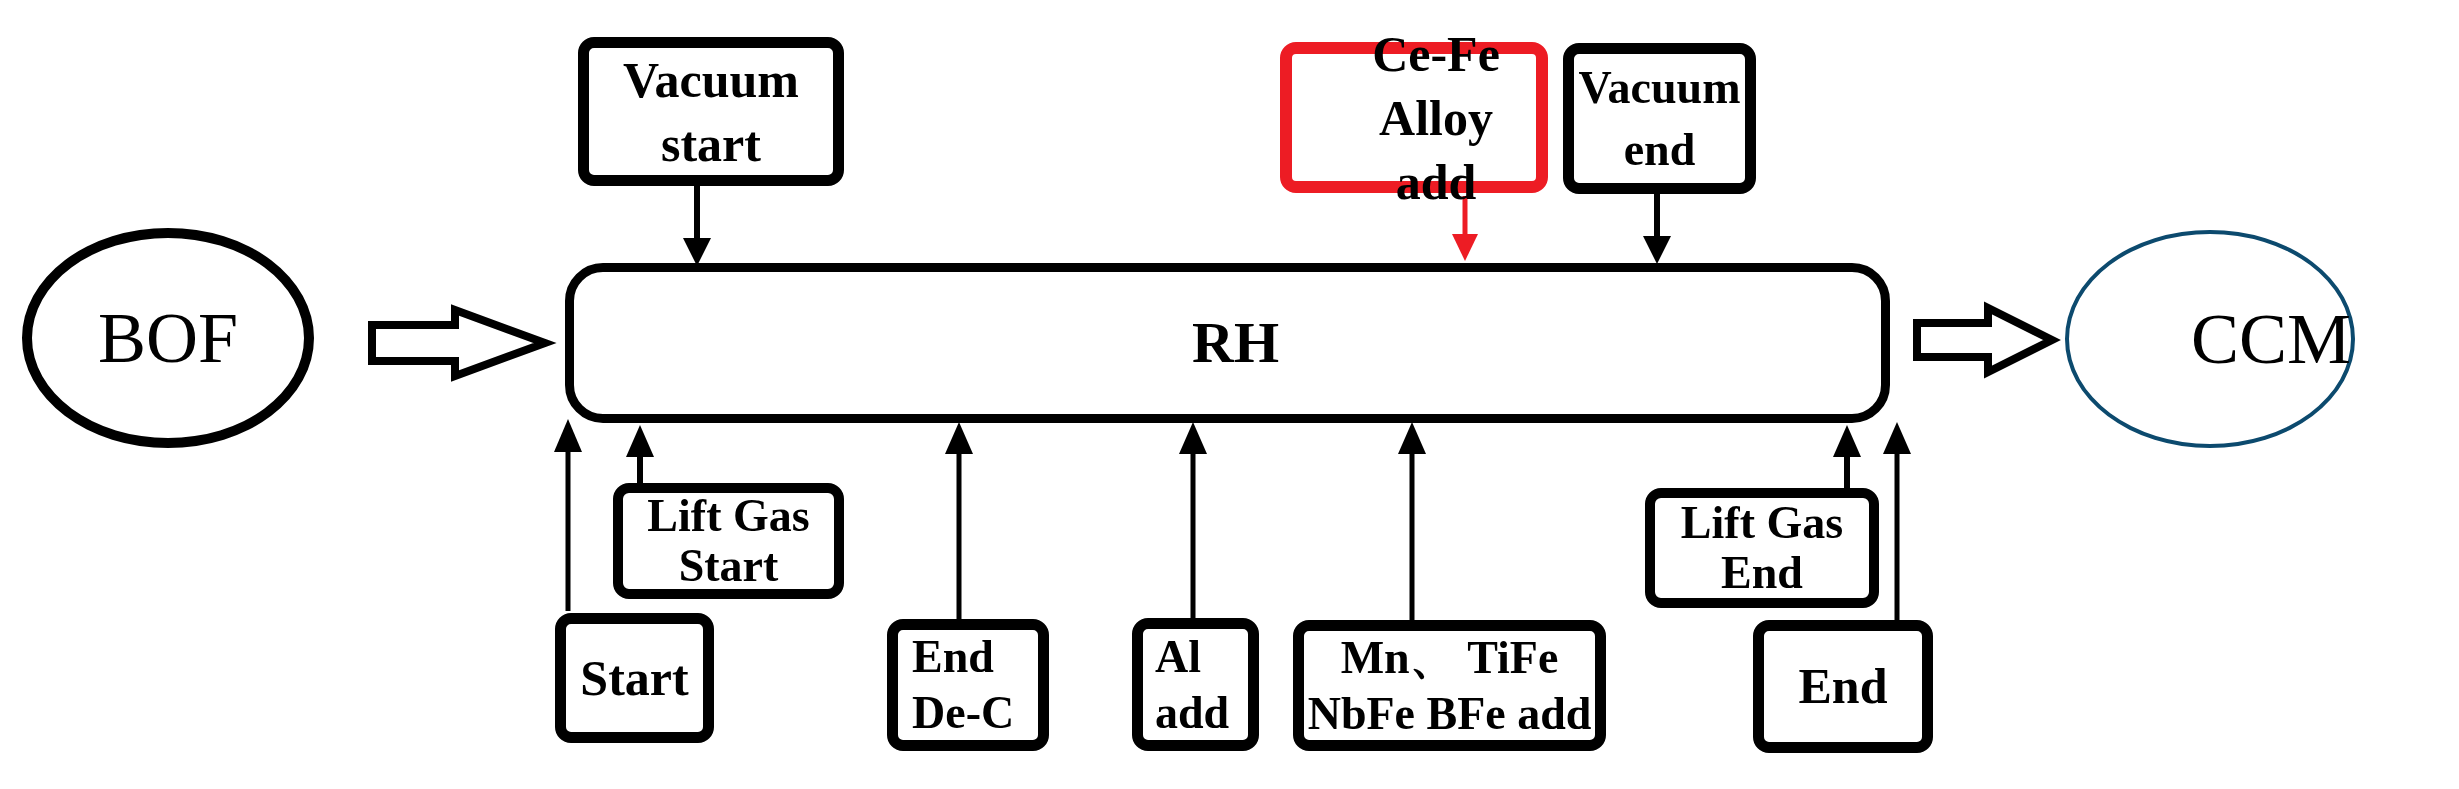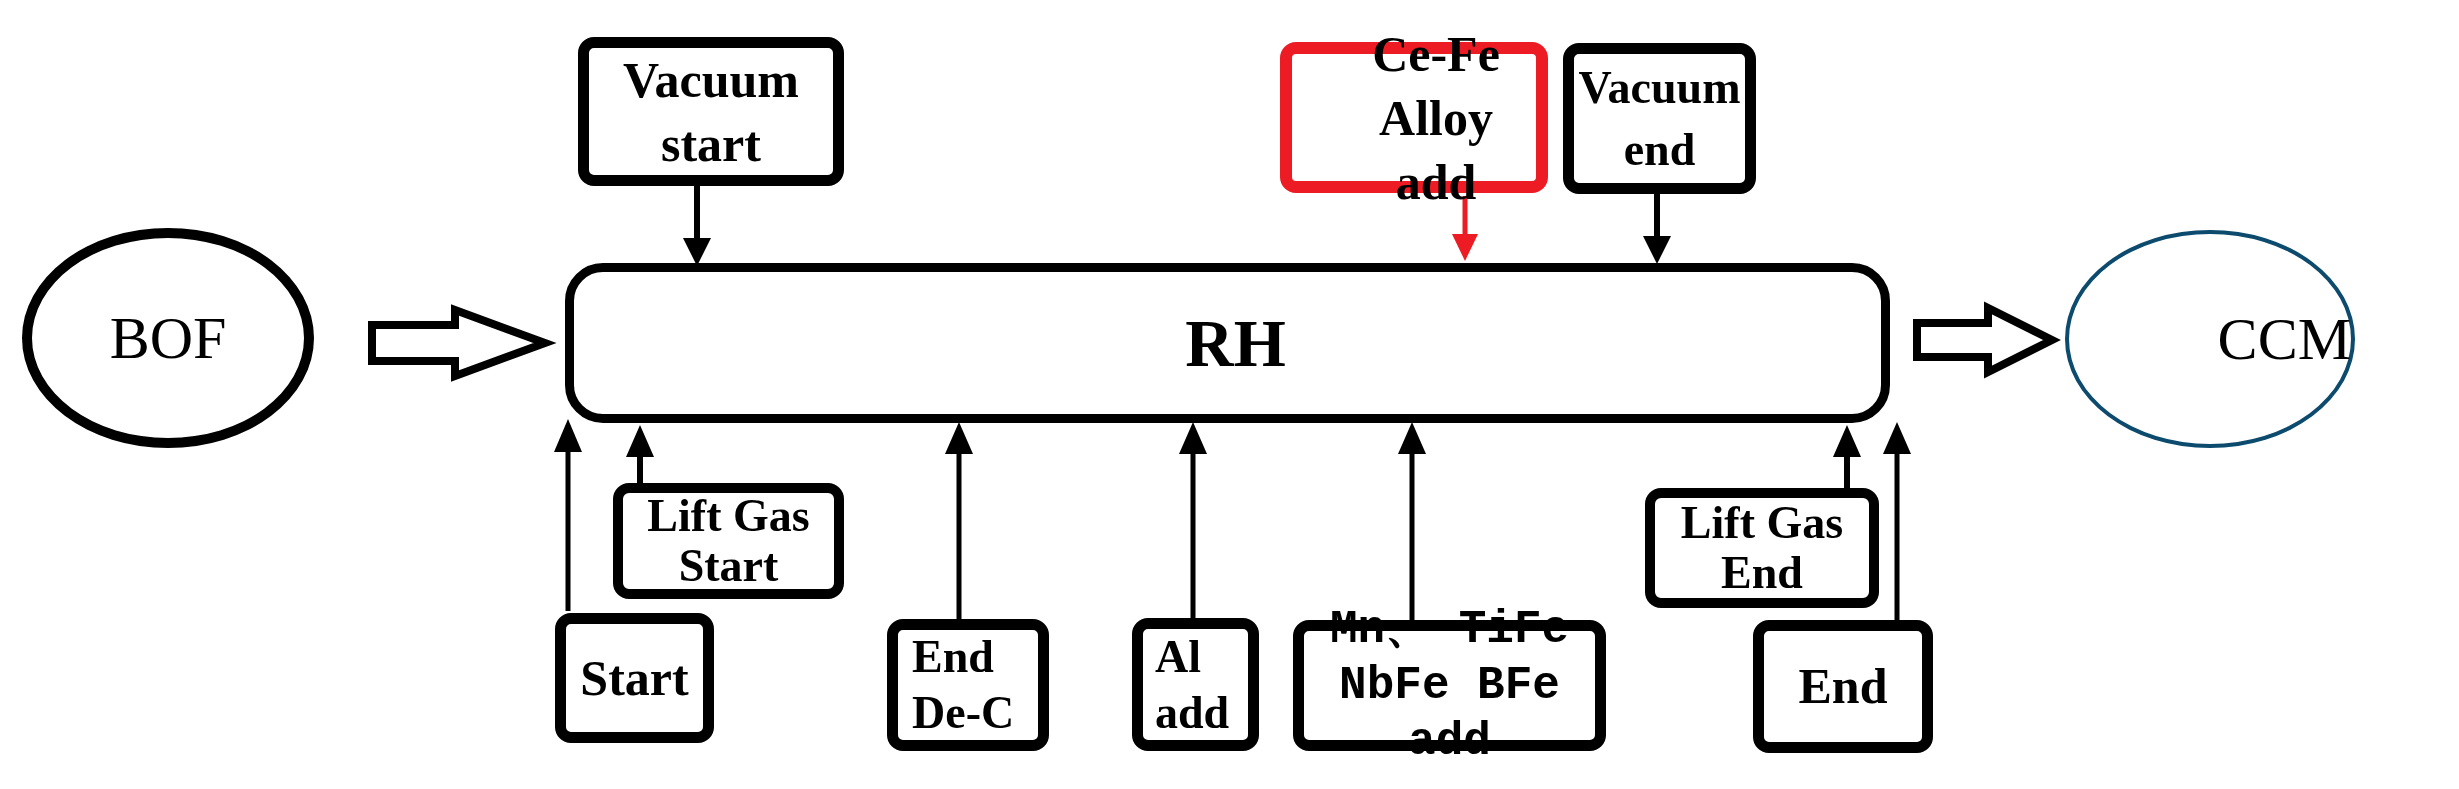--- a/index.html
+++ b/index.html
@@ -43,29 +43,29 @@
   .bof {
     left: 22px; top: 228px; width: 292px; height: 220px;
     border: 10px solid #000; border-radius: 50%;
   }
   .ccm {
     left: 2065px; top: 230px; width: 290px; height: 218px;
     border: 4px solid #0c4a6e; border-radius: 50%; justify-content: flex-end;
   }
   .bof .label, .ccm .label {
     font-weight: normal;
-    font-size: 60px;
+    font-size: 72px;
     line-height: 1;
   }
   .rh-bar {
     left: 565px; top: 263px; width: 1325px; height: 160px;
     border: 9px solid #000; border-radius: 38px;
   }
   .rh-bar .label {
-    font-size: 67px;
+    font-size: 58px;
     line-height: 1;
     margin-left: 16px;
   }
   
   .vacuum-start {
     left: 578px; top: 37px; width: 266px; height: 149px;
     border: 11px solid #000;
   }
   .vacuum-start .label { font-size: 50px; line-height: 64px; }
   .ce-fe {
@@ -99,21 +99,21 @@
   .al-add {
     left: 1132px; top: 618px; width: 127px; height: 133px;
     border: 11px solid #000;
     justify-content: flex-start; padding-left: 12px;
   }
   .al-add .label { font-size: 46px; line-height: 56px; text-align: left; }
   .mn-box {
     left: 1293px; top: 620px; width: 313px; height: 131px;
     border: 11px solid #000;
   }
-  .mn-box .label { font-size: 46px; line-height: 56px; font-family: Liberation Mono, monospace; }
+  .mn-box .label { font-size: 46px; line-height: 56px; }
   .lift-gas-end {
     left: 1645px; top: 488px; width: 234px; height: 120px;
     border: 10px solid #000;
   }
   .lift-gas-end .label { font-size: 46px; line-height: 50px; }
   .end-box {
     left: 1753px; top: 620px; width: 180px; height: 133px;
     border: 11px solid #000;
   }
   .end-box .label { font-size: 50px; }

